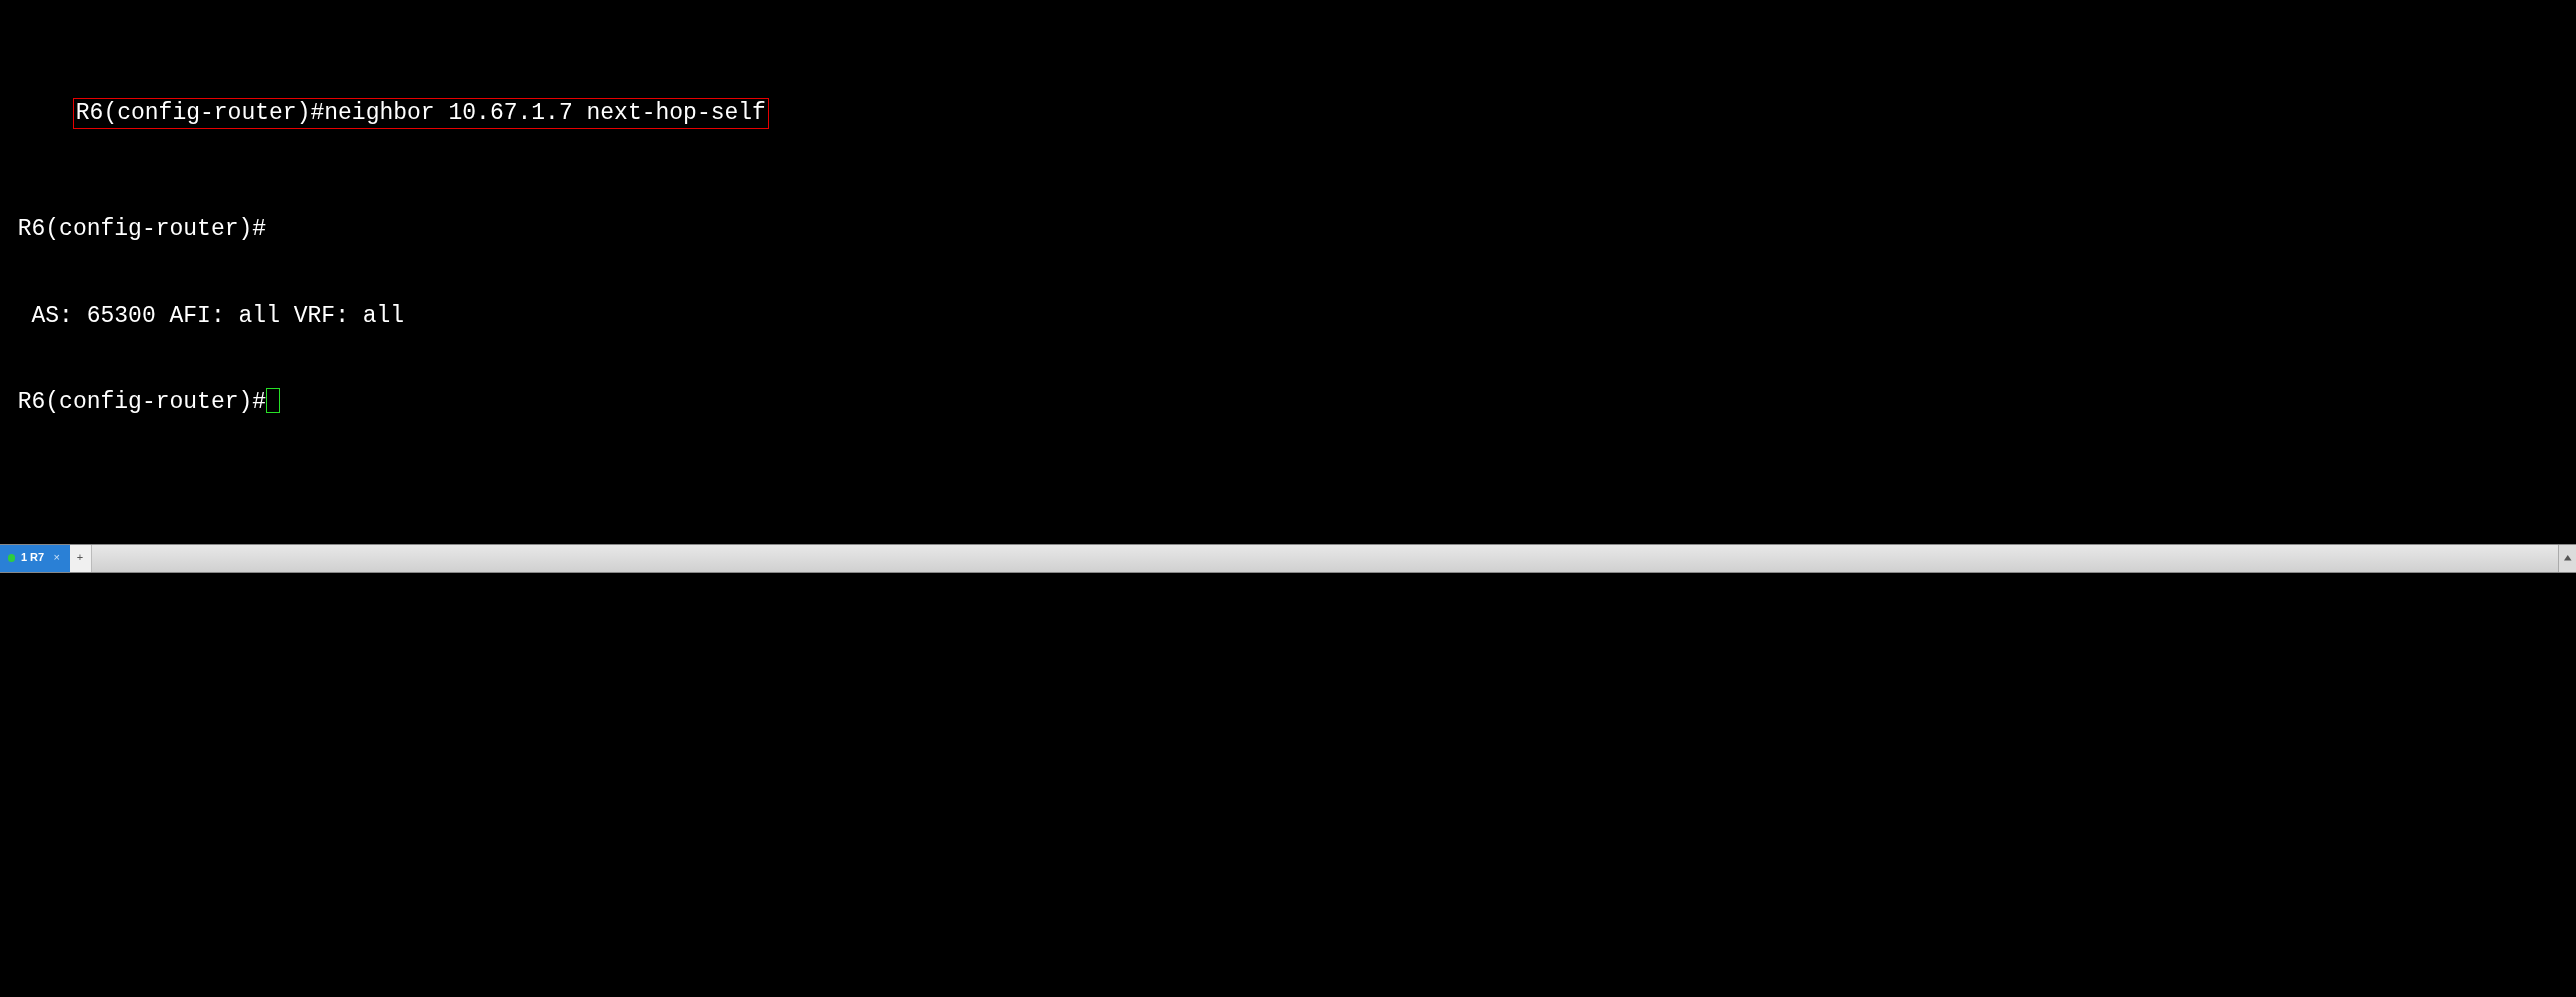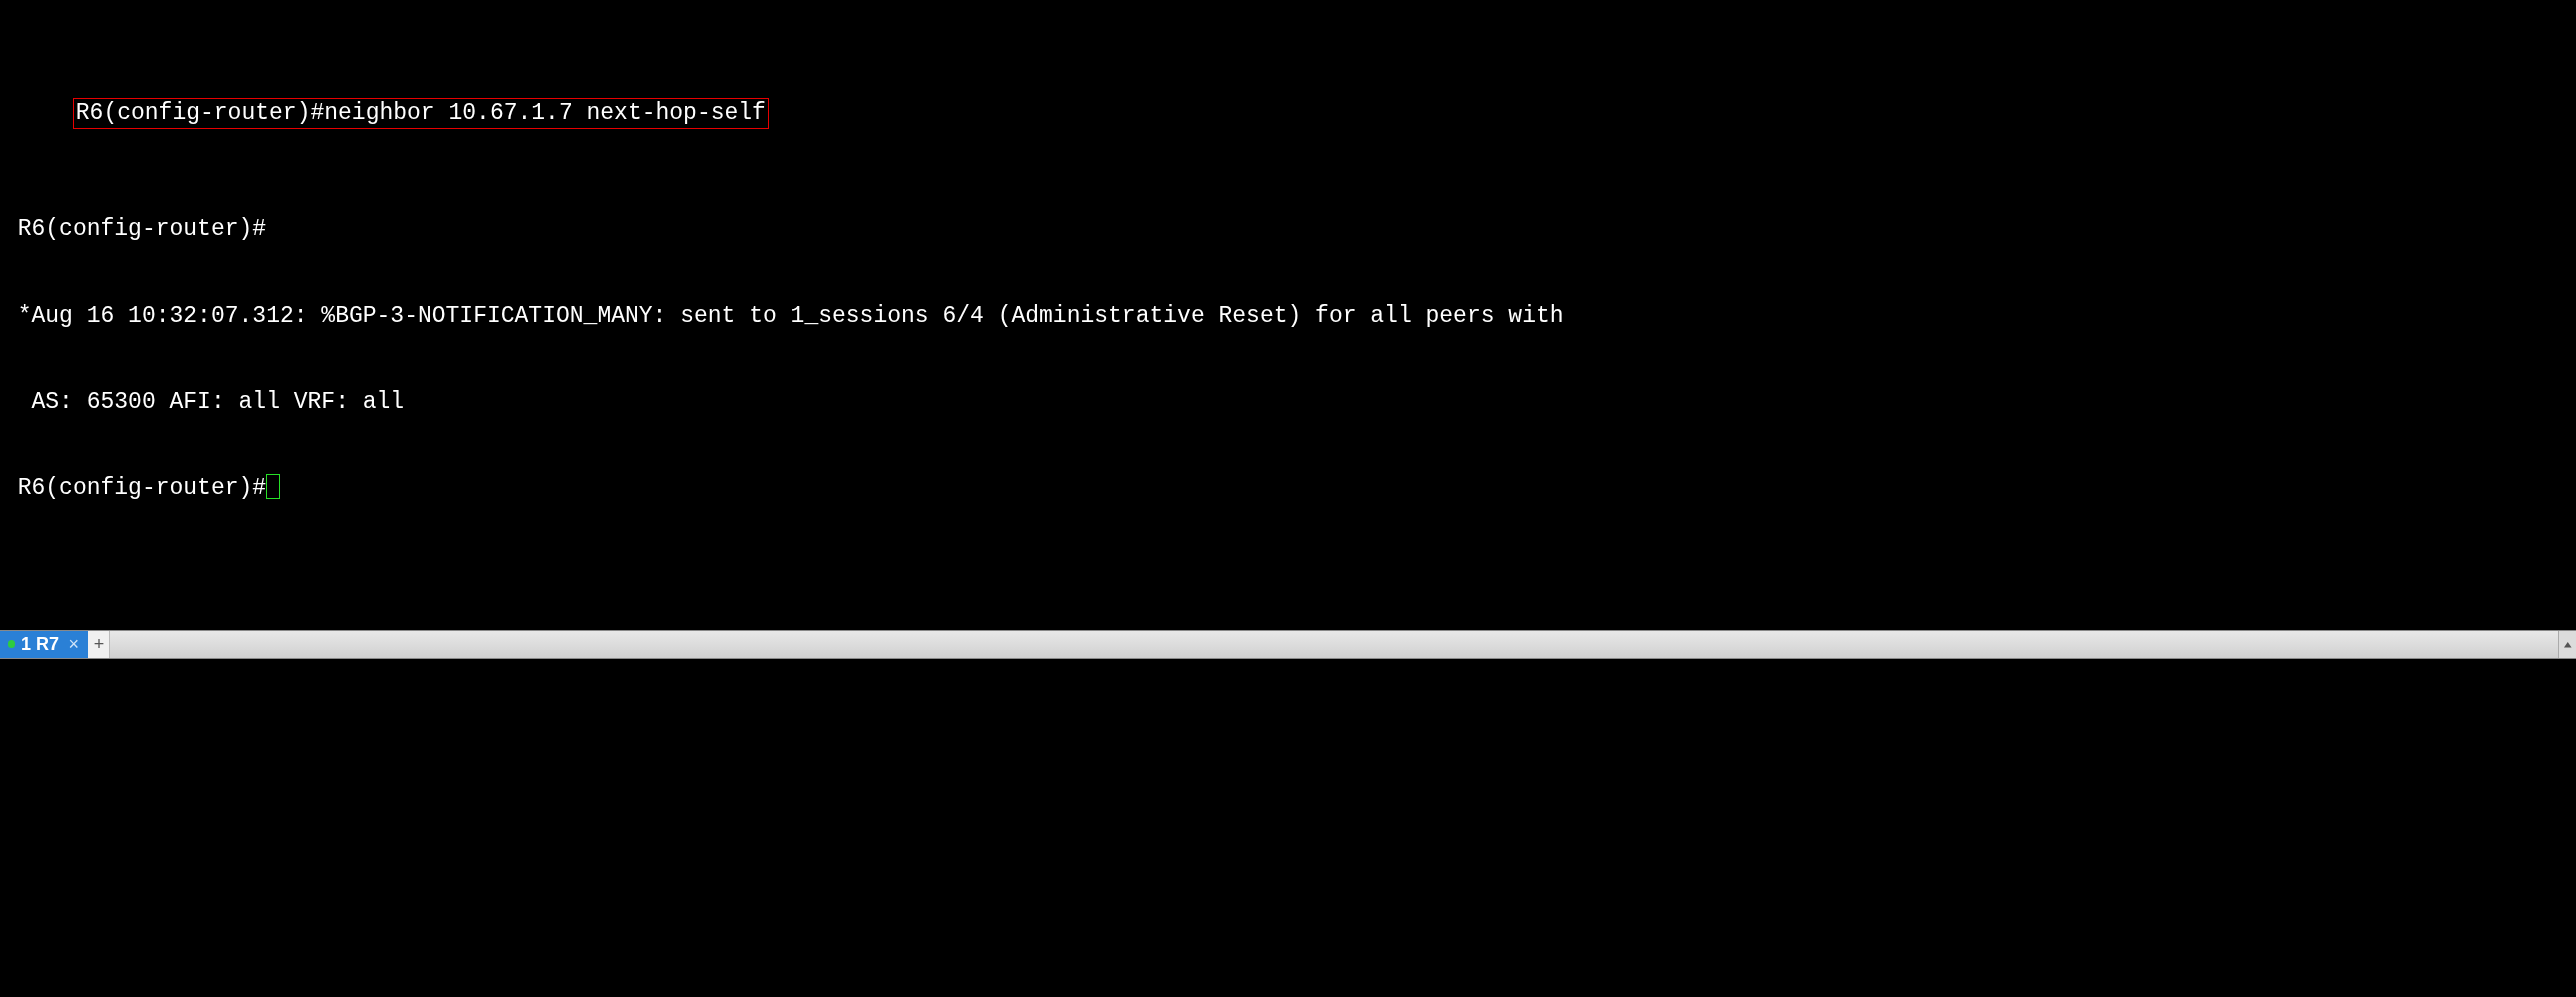--- a/index.html
+++ b/index.html
@@ -34,21 +34,21 @@
     vertical-align: text-bottom;
     margin-bottom: 1.9px;
   }
   .tabbar {
     background: linear-gradient(#e8e8e8, #d0d0d0);
     height: 27px;
     width: 100%;
     display: flex;
     align-items: stretch;
     font-family: "Segoe UI", Arial, sans-serif;
-    font-size: 18px;
+    font-size: 11px;
     color: #222;
     border-top: 1px solid #888;
     border-bottom: 1px solid #888;
   }
   .tab {
     background: #2a80d6;
     color: #fff;
     padding: 2.9px 9.5px 2.9px 7.6px;
     display: flex;
     align-items: center;
@@ -87,21 +87,20 @@
   .scroll-stub svg { display:block; }
 </style>
 </head>
 <body>
 
 <div class="terminal">
   <span class="line">
     <span class="hl-red"><span>R6(config-router)#</span><span>neighbor 10.67.1.7 next-hop-self</span></span>
   </span>
   <span class="line">R6(config-router)#</span>
-  <span class="line">*Aug 16 10:32:07.312: %BGP-3-NOTIFICATION_MANY: sent to 1_sessions 6/4 (Administrative Reset) for all peers with</span>
   <span class="line"> AS: 65300 AFI: all VRF: all</span>
   <span class="line"><span>R6(config-router)#</span><span class="cursor"></span></span>
   <span class="line">&nbsp;</span>
 </div>
 
 <div class="tabbar">
   <div class="tab">
     <span class="dot"></span>
     <span>1 R7</span>
     <span class="close">×</span>

